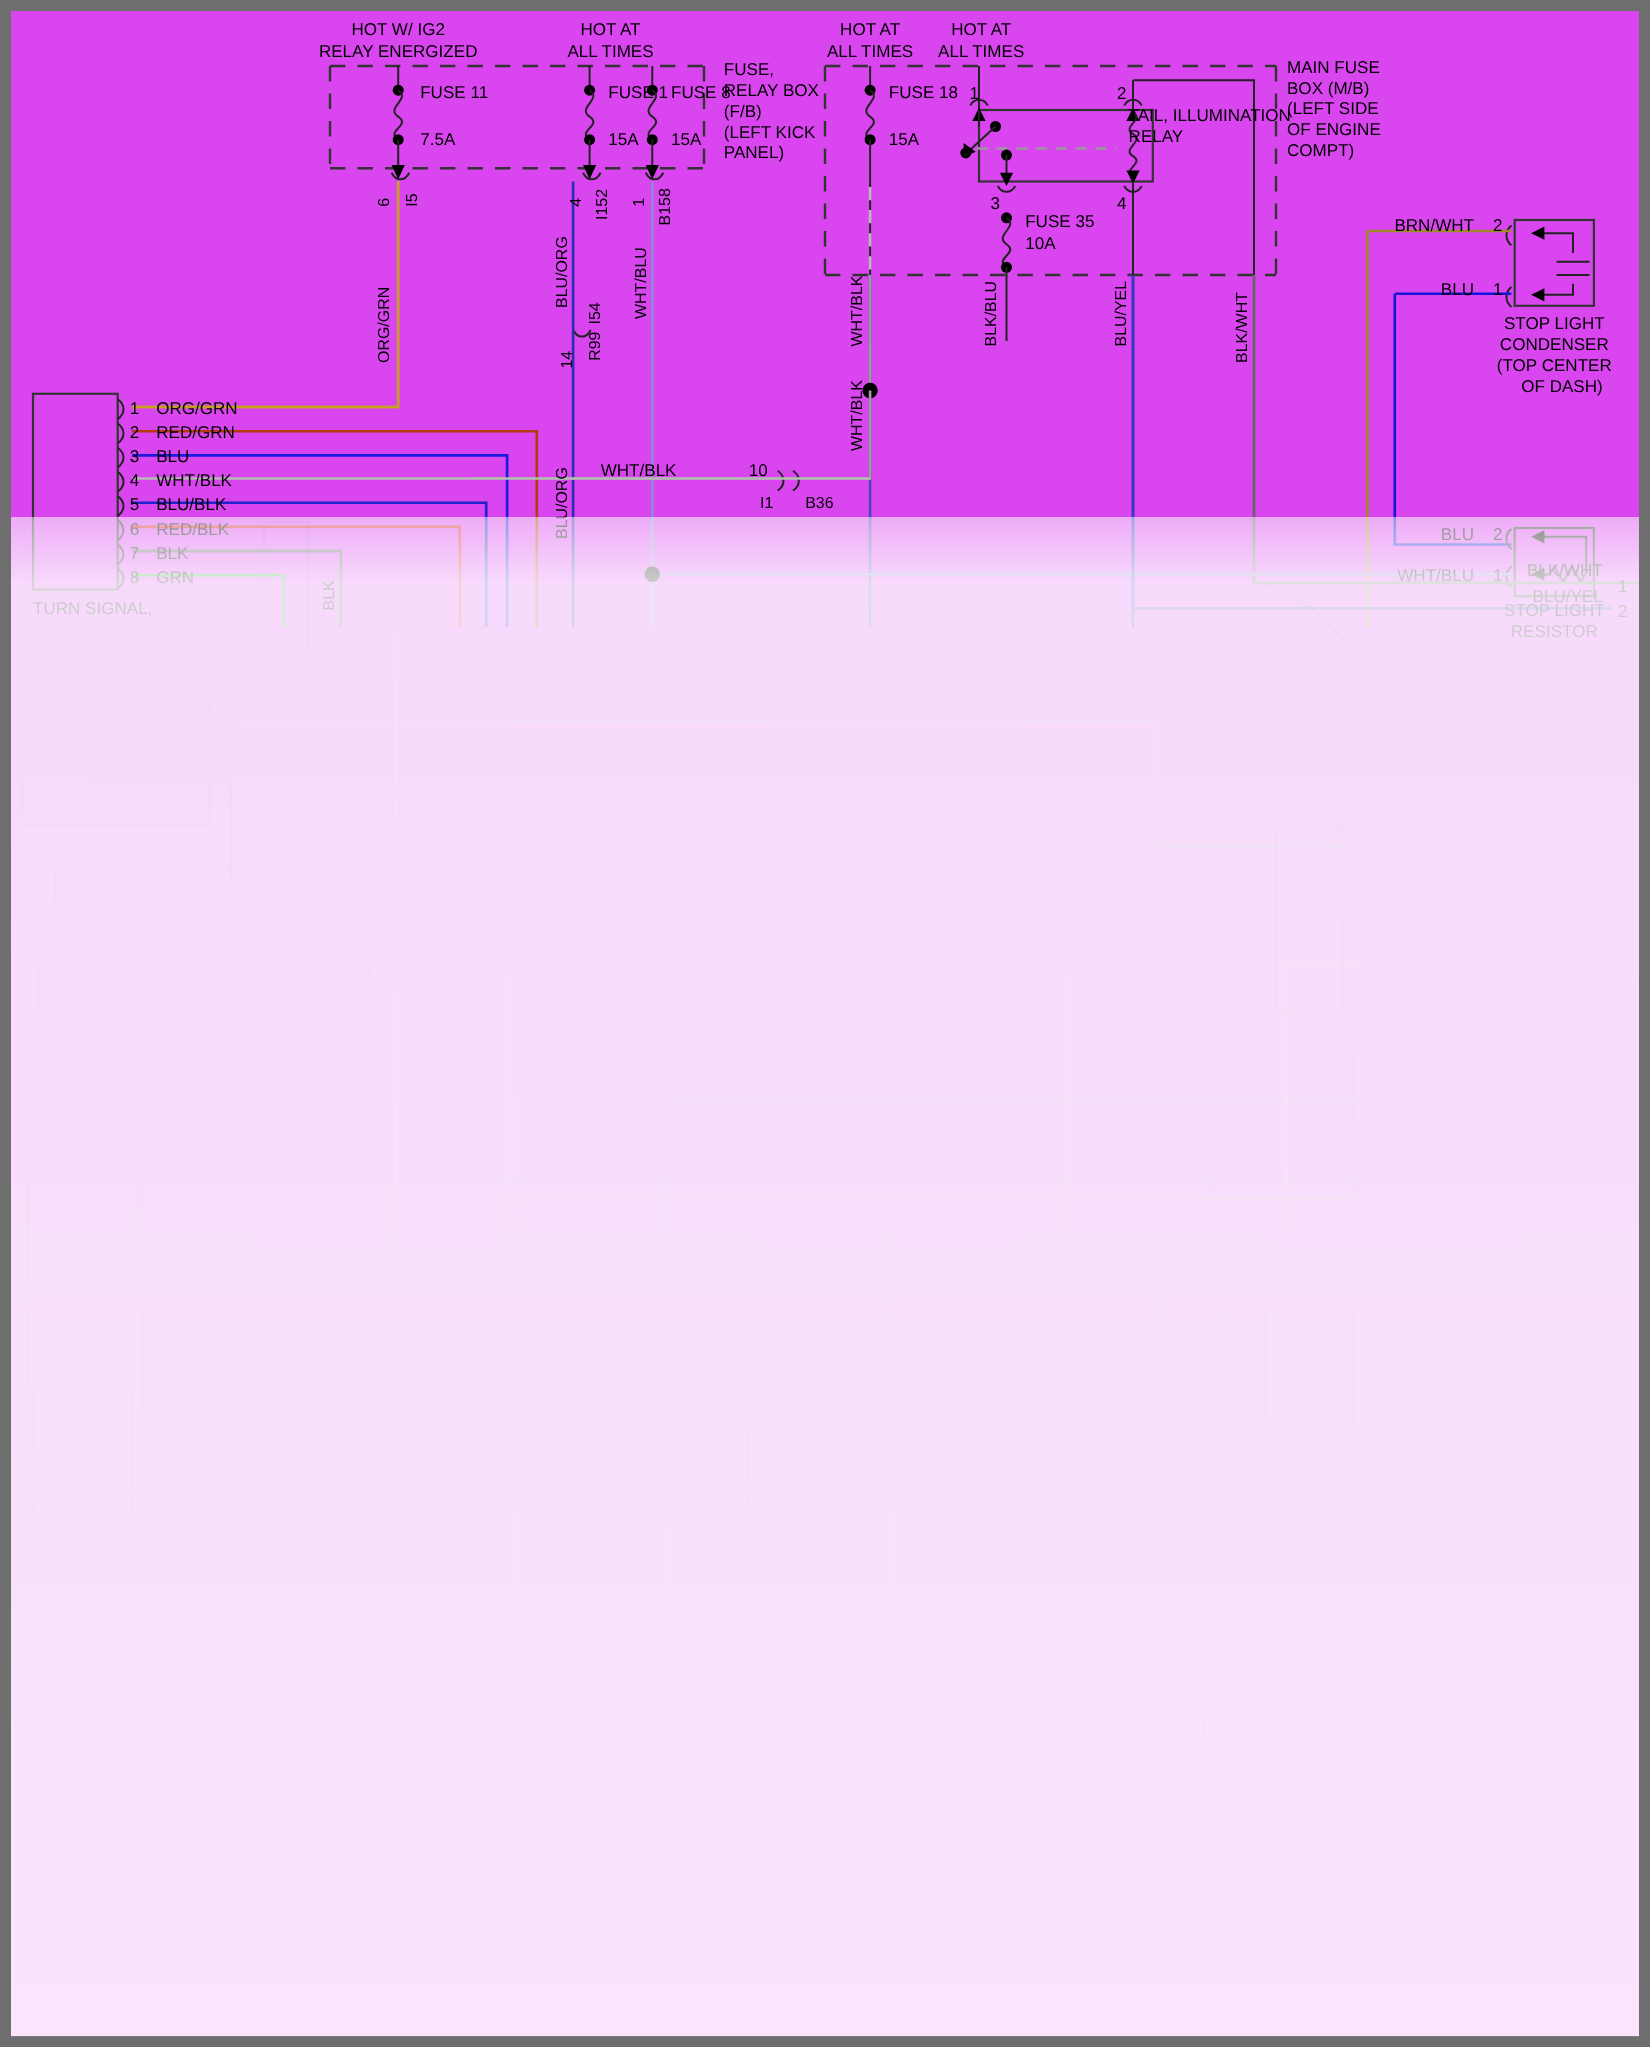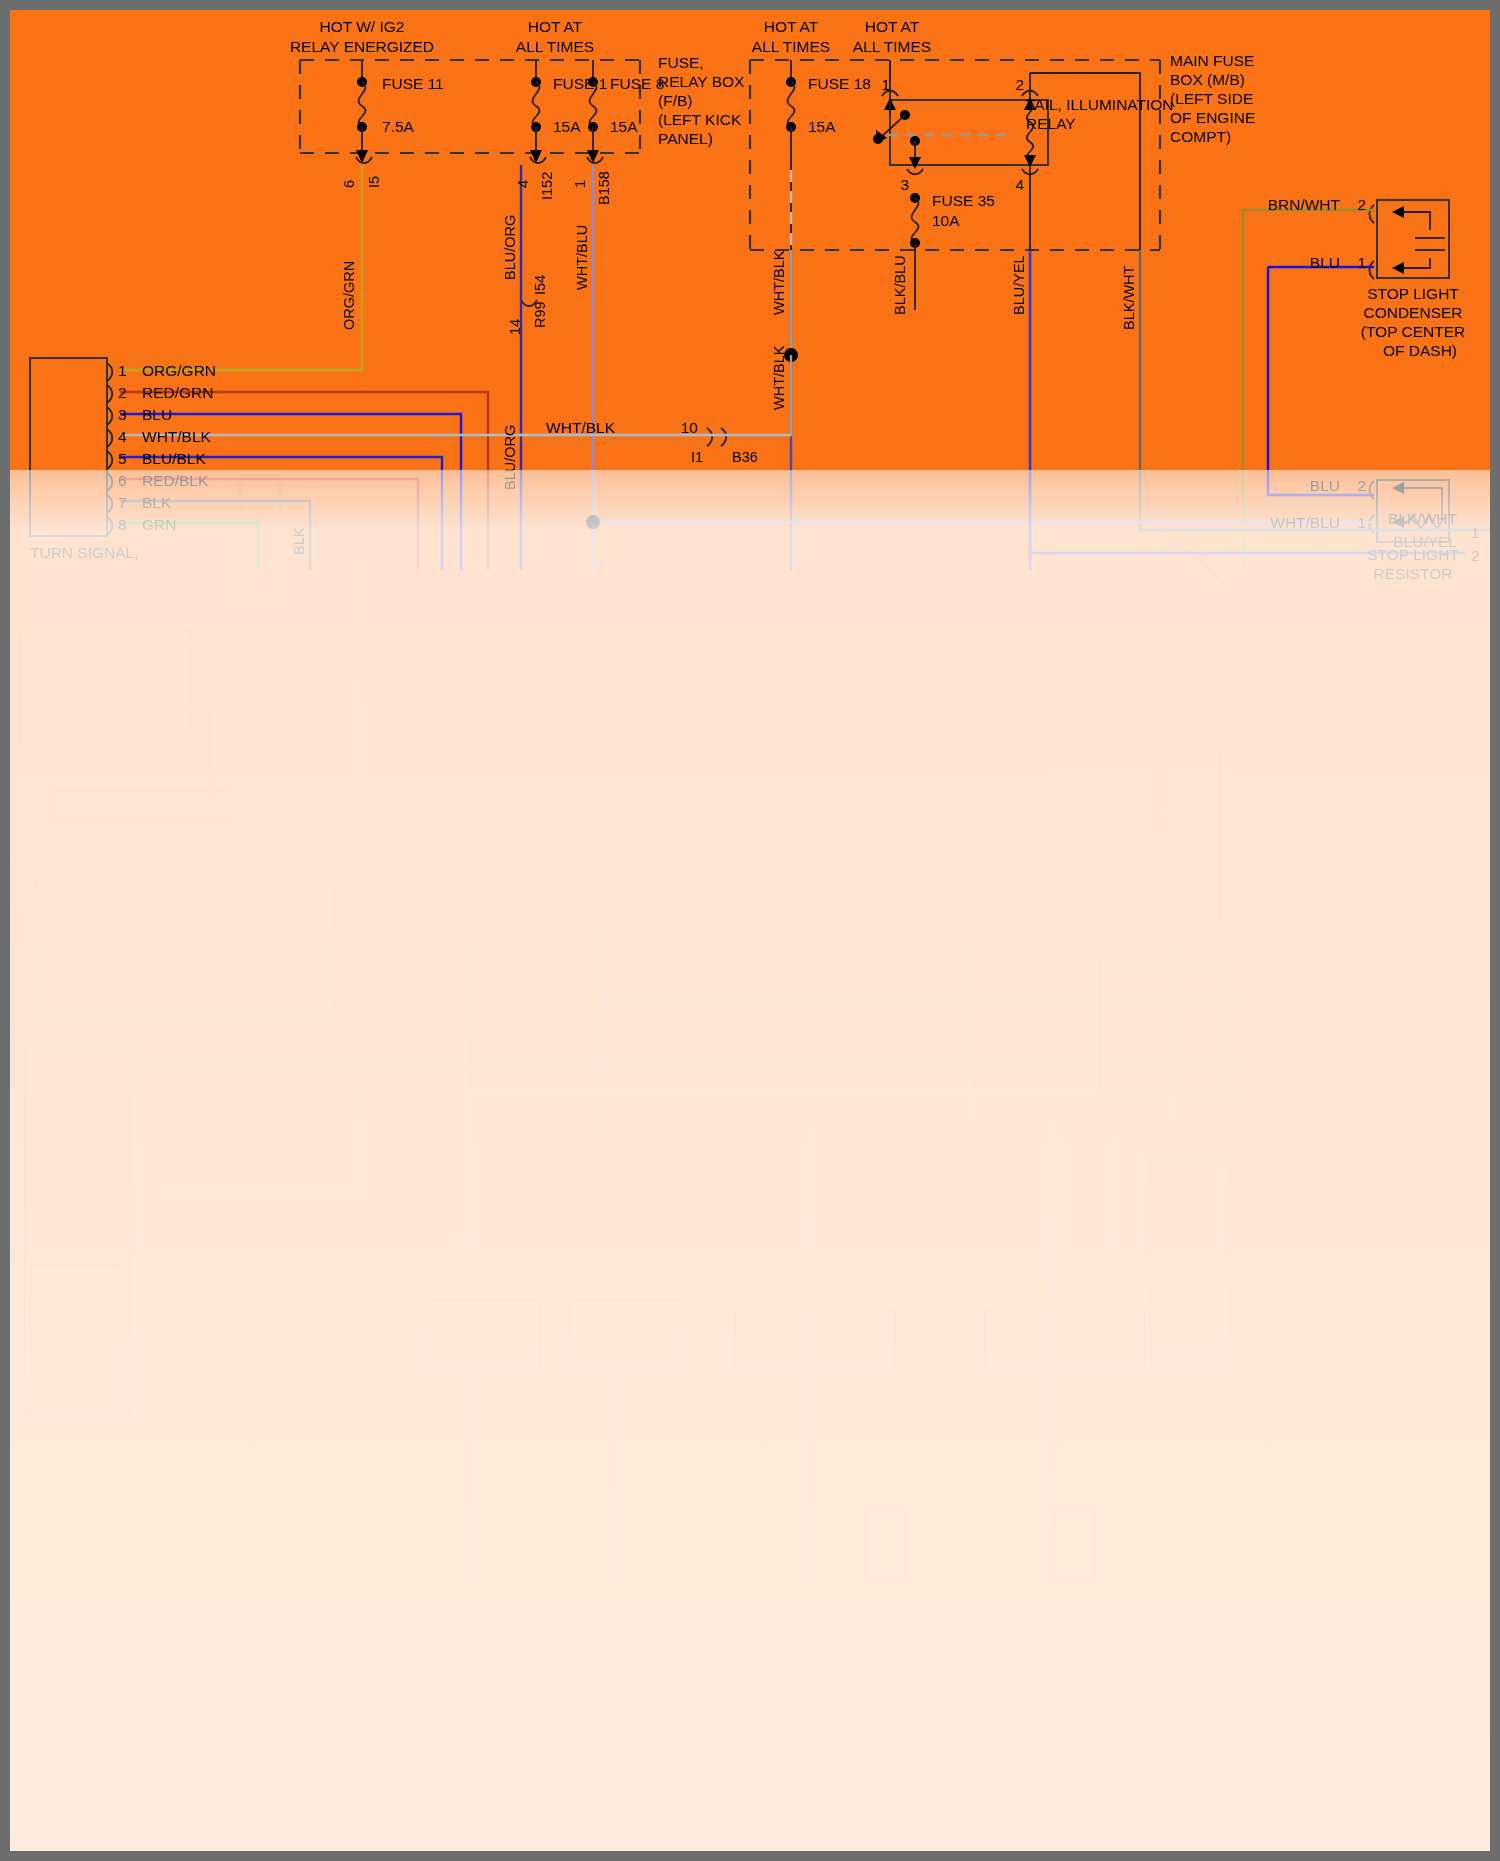--- a/index.html
+++ b/index.html
@@ -1,18 +1,18 @@
 <!DOCTYPE html>
 <html><head>
 <meta charset="utf-8">
 <style>
   html,body{margin:0;padding:0;background:#6e6e6e;}
   body{font-family:"Liberation Sans",sans-serif;}
   #page{position:relative;width:1500px;height:1861px;background:#6e6e6e;overflow:hidden;}
-  #sheet{position:absolute;left:10px;top:10px;width:1480px;height:1841px;background:#f97316;}
+  #sheet{position:absolute;left:10px;top:10px;width:1480px;height:1841px;background:#d946ef;}
   svg{position:absolute;left:0;top:0;}
   .txt{font-family:"Liberation Sans",sans-serif;fill:#000;font-size:15px;}
   .t14{font-size:14.5px;}
   .t15{font-size:15.5px;}
   .wire{fill:none;stroke-width:2.4;}
   .thin{fill:none;stroke:#222;stroke-width:1.8;}
   .box{fill:none;stroke:#333;stroke-width:2;}
   .dash{fill:none;stroke:#333;stroke-width:2.2;stroke-dasharray:14 11;}
   .ghost{opacity:.20;}
   .ghost2{opacity:.13;}

